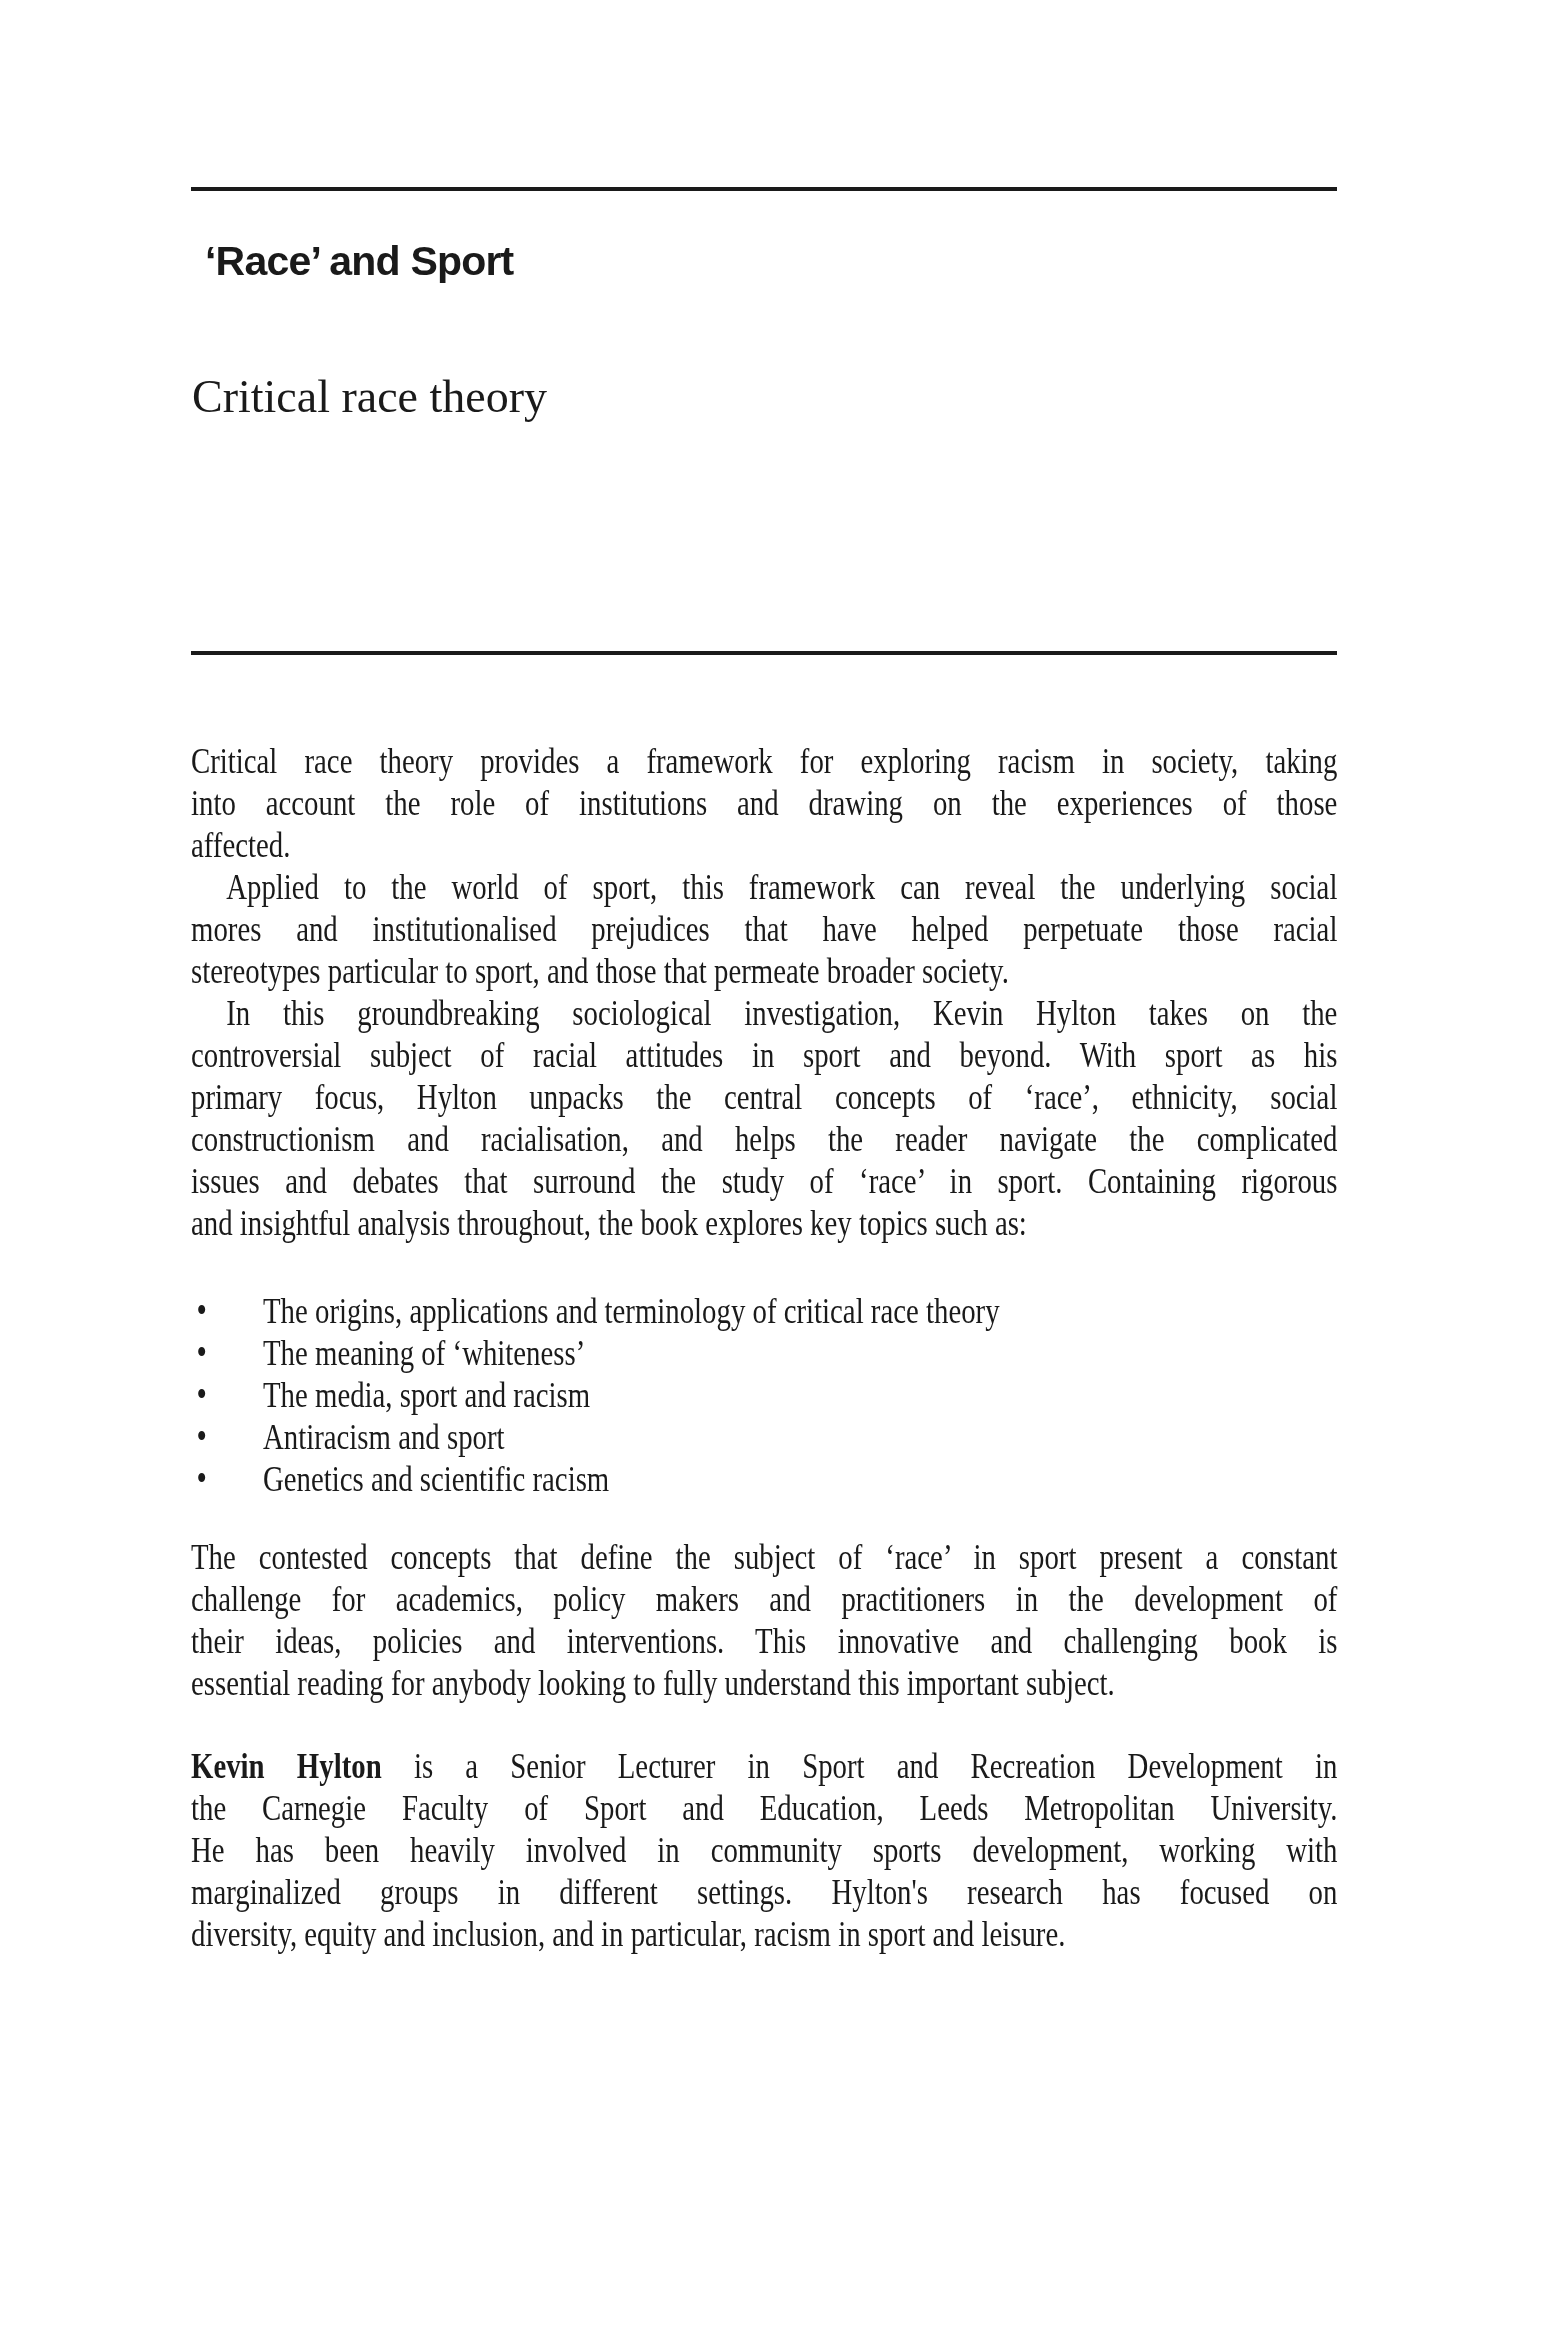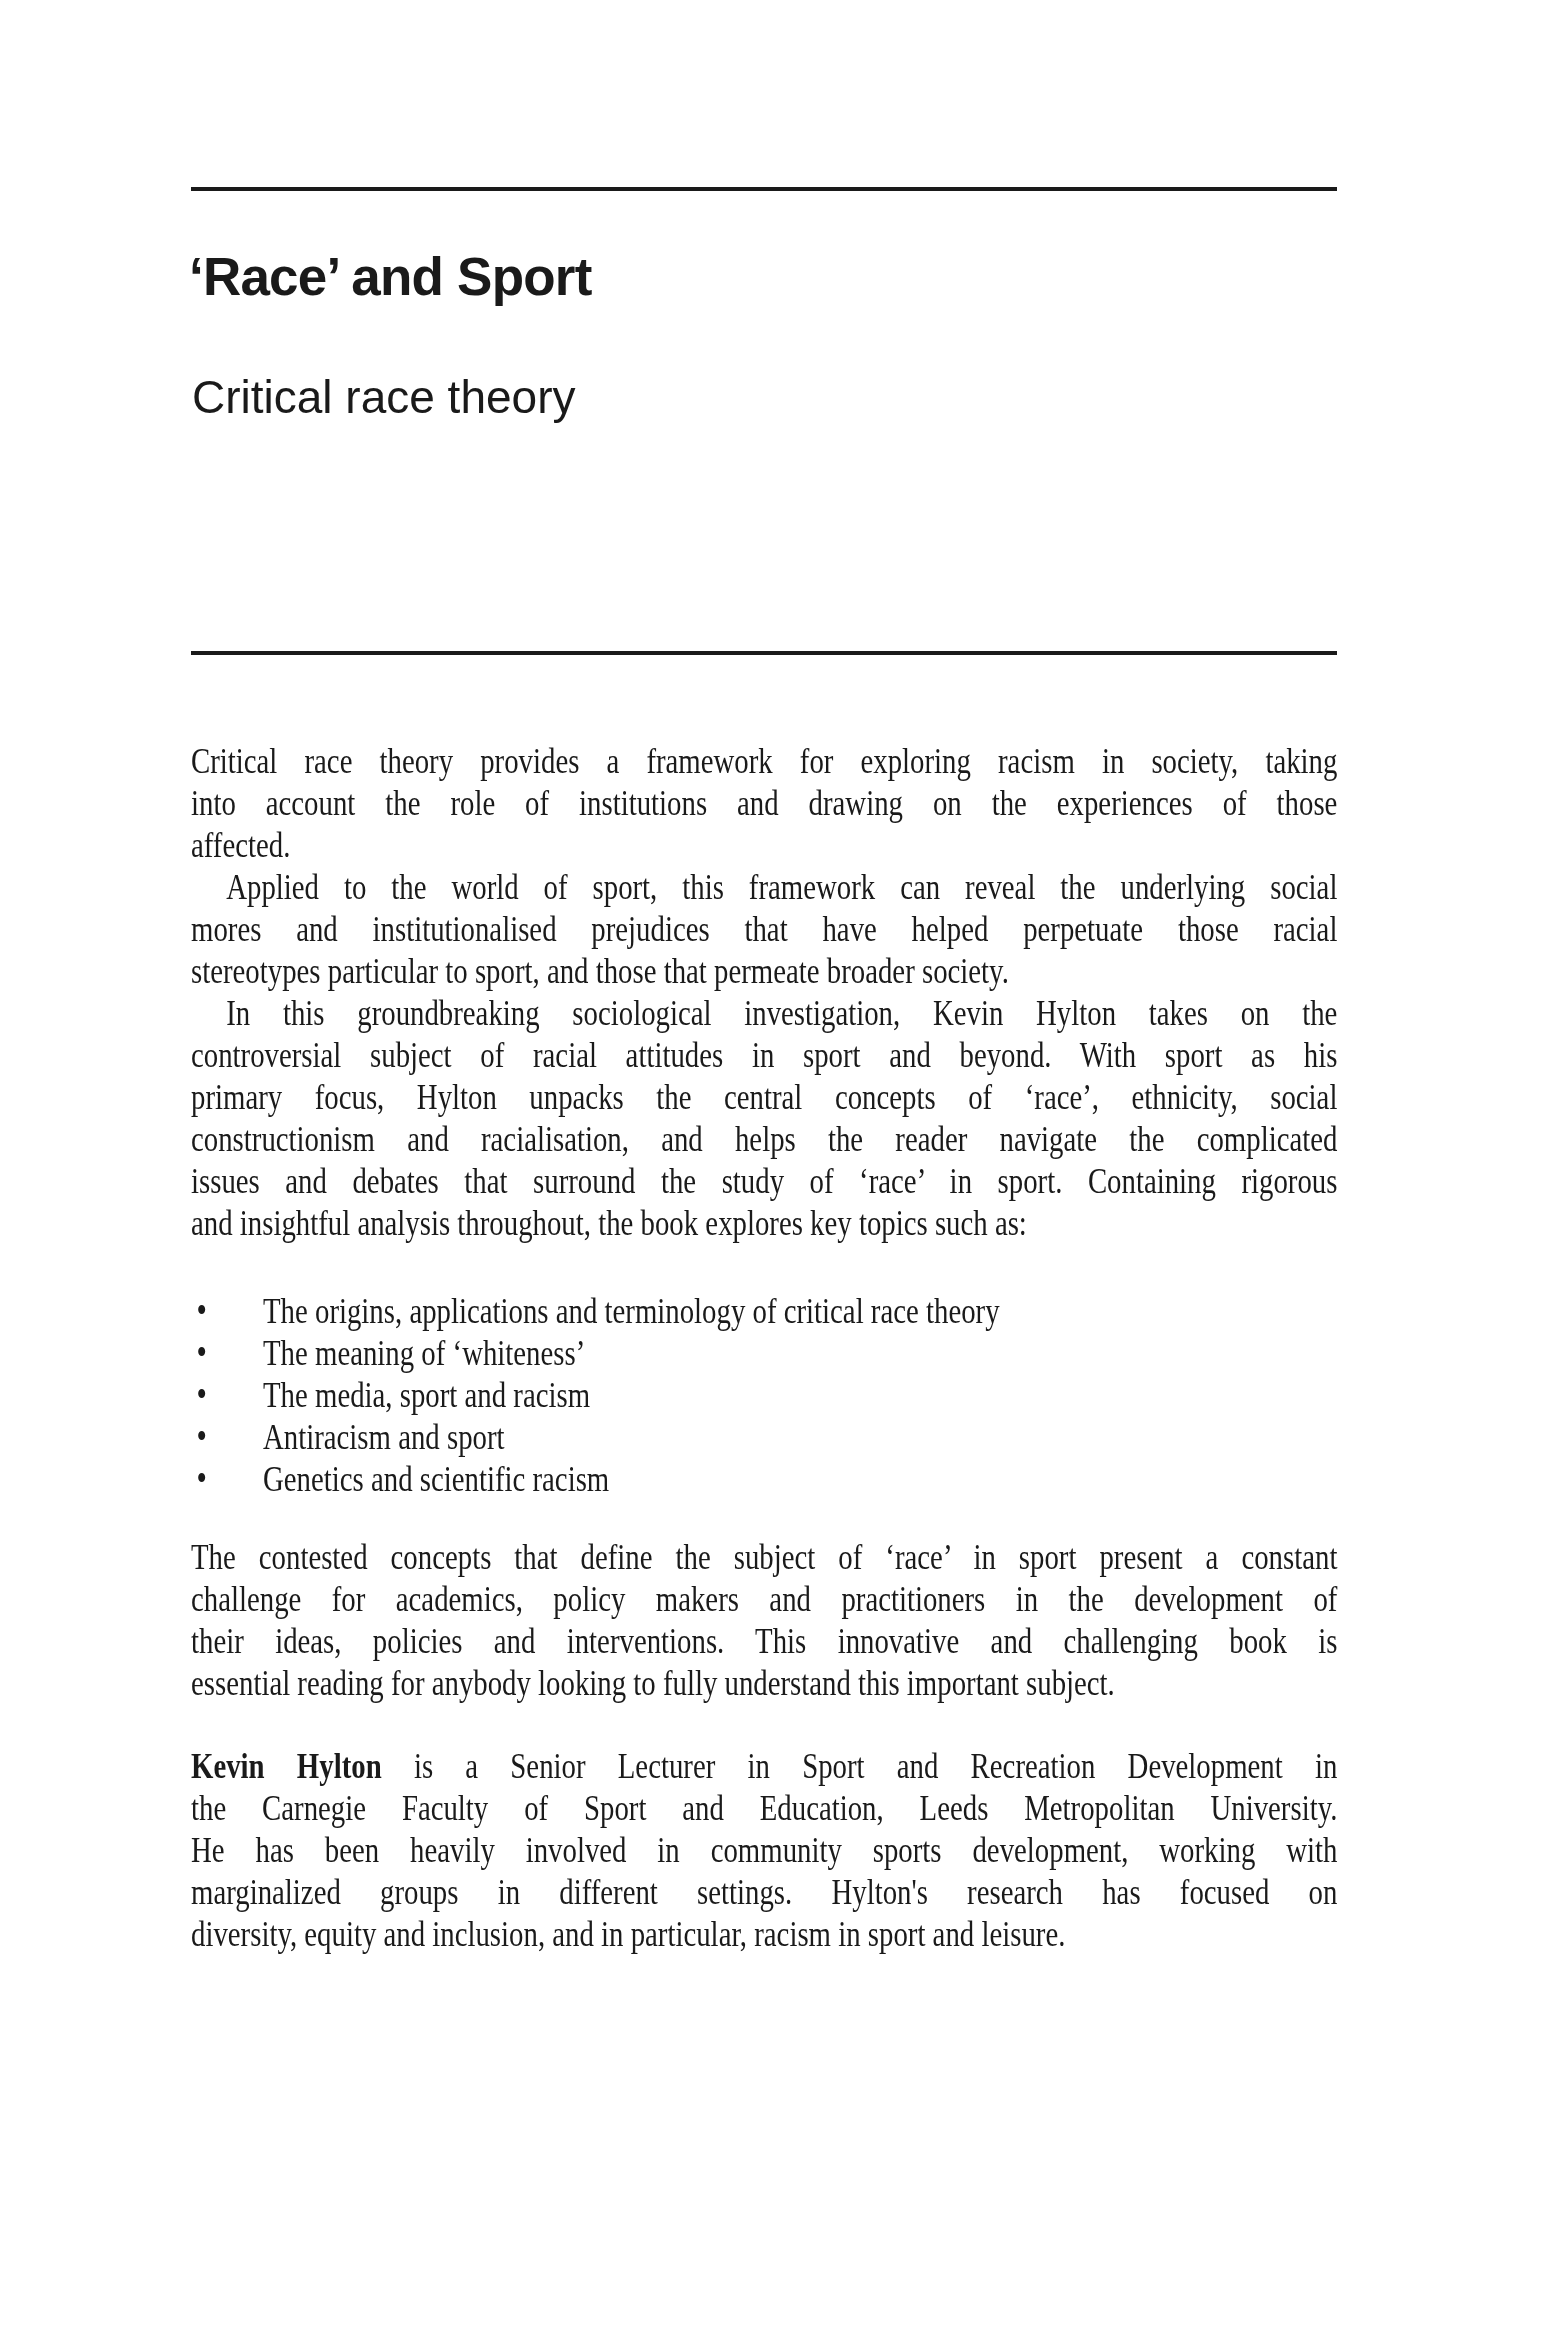--- a/index.html
+++ b/index.html
@@ -10,30 +10,30 @@
     color:#1a1a1a;
     font-family:"Liberation Serif", serif;
     overflow:hidden;
   }
   .rule{
     position:absolute;left:191px;width:1146px;height:4.2px;background:#1a1a1a;
   }
   .rule-top{top:187px;}
   .rule-mid{top:651px;}
   .title{
-    position:absolute;left:189px;top:214px;
+    position:absolute;left:205px;top:214px;
     font-family:"Liberation Sans", sans-serif;
     font-weight:700;
-    font-size:53px;line-height:1;
+    font-size:41px;line-height:1;
     letter-spacing:-0.8px;
     white-space:nowrap;
   }
   .subtitle{
     position:absolute;left:192px;top:336px;
-    font-family:Liberation Sans, sans-serif;
+    font-family:Liberation Serif, serif;
     font-weight:400;
     font-size:46px;line-height:1;
     letter-spacing:0px;
     white-space:nowrap;
   }
   .body-text{
     position:absolute;left:191px;top:740px;
     width:1433px;
     transform:scaleX(0.8);
     transform-origin:0 0;

